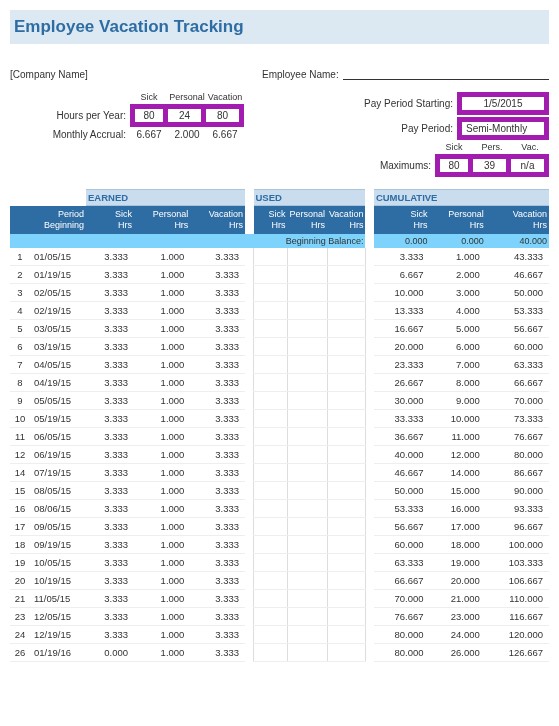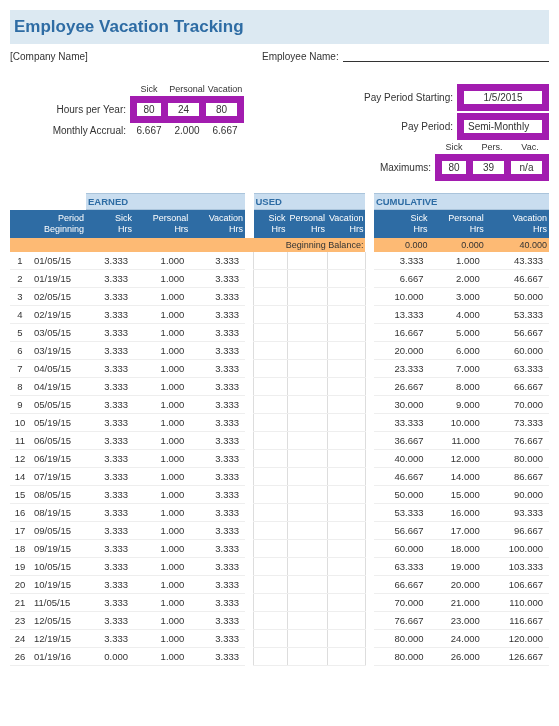--- a/index.html
+++ b/index.html
@@ -1,36 +1,36 @@
 <!DOCTYPE html>
 <html><head>
 <meta charset="utf-8">
 <style>
 *{box-sizing:border-box}
 body{margin:0;padding:10px;font-family:Arial,sans-serif;font-size:10px;color:#333;background:#fff;width:559px}
-.title{background:#dce9f2;color:#2e6ca4;font-size:17px;font-weight:bold;padding:7px 4px;margin-bottom:6px}
+.title{background:#dce9f2;color:#2e6ca4;font-size:17px;font-weight:bold;padding:7px 4px;margin-bottom:24px}
 .row{display:flex;align-items:center;margin-bottom:2px}
-.company{margin-bottom:22px}
+.company{margin-bottom:12px}
 .emp-name{display:flex;align-items:flex-end}
 .emp-name .line{border-bottom:1px solid #333;flex:1;margin-left:4px;height:12px}
 .hdr-labels{display:flex;font-size:9px;text-align:center}
 .hdr-labels span{width:38px}
-.input-box{border:7px solid #a21caf;width:38px;text-align:center;padding:1px 2px;font-size:10px}
+.input-box{border:5px solid #a21caf;width:38px;text-align:center;padding:1px 2px;font-size:10px}
 .input-box+.input-box{border-left:none}
 .val{width:38px;text-align:center;font-size:10px}
 .label-r{text-align:right;padding-right:4px}
 .top-grid{display:flex;gap:30px;margin-bottom:10px}
 .left-col{flex:0 0 252px}
 .right-col{flex:1}
 table{border-collapse:collapse;width:100%;font-size:9.5px}
 .group-hdr td{background:#c9ddef;color:#2e6ca4;font-weight:bold;text-align:left;padding:2px;border-top:1px solid #aac4db;border-bottom:1px solid #aac4db}
 .group-hdr td:first-child{background:transparent;border:none}
 .col-hdr td{background:#2e6ca4;color:#fff;text-align:right;padding:3px 2px;font-size:9px;line-height:1.2}
 .col-hdr td:first-child{background:#2e6ca4}
-.beg-row td{background:#fdba74;font-size:9px;padding:2px}
+.beg-row td{background:#7dd3fc;font-size:9px;padding:2px}
 .beg-cell{text-align:right;padding-right:6px}
 tbody.data tr td{padding:3px 4px;text-align:center;border-bottom:1px solid #eee}
 tbody.data tr td:first-child{width:20px}
 tbody.data tr td.date{text-align:left;width:56px}
 tbody.data tr td.num{text-align:right;padding-right:6px}
 tbody.data tr td.used{background:#fff;border-left:1px solid #ddd;border-right:1px solid #ddd;width:34px}
 .sep{width:6px;border:none!important;background:transparent!important}
 </style>
 </head>
 <body>
@@ -333,21 +333,21 @@
         <td class="used"></td>
         <td class="used"></td>
         <td class="used"></td>
         <td class="sep"></td>
         <td class="num">50.000</td>
         <td class="num">15.000</td>
         <td class="num">90.000</td>
       </tr>
       <tr>
         <td>16</td>
-        <td class="date">08/19/15</td>
+        <td class="date">08/06/15</td>
         <td class="num">3.333</td>
         <td class="num">1.000</td>
         <td class="num">3.333</td>
         <td class="sep"></td>
         <td class="used"></td>
         <td class="used"></td>
         <td class="used"></td>
         <td class="sep"></td>
         <td class="num">53.333</td>
         <td class="num">16.000</td>

